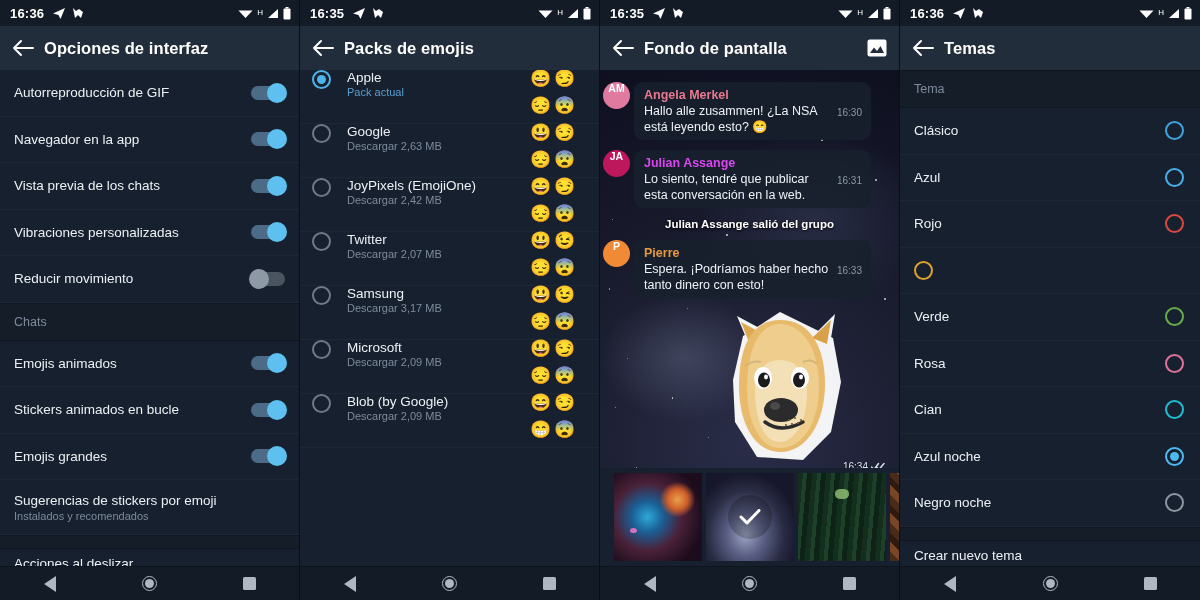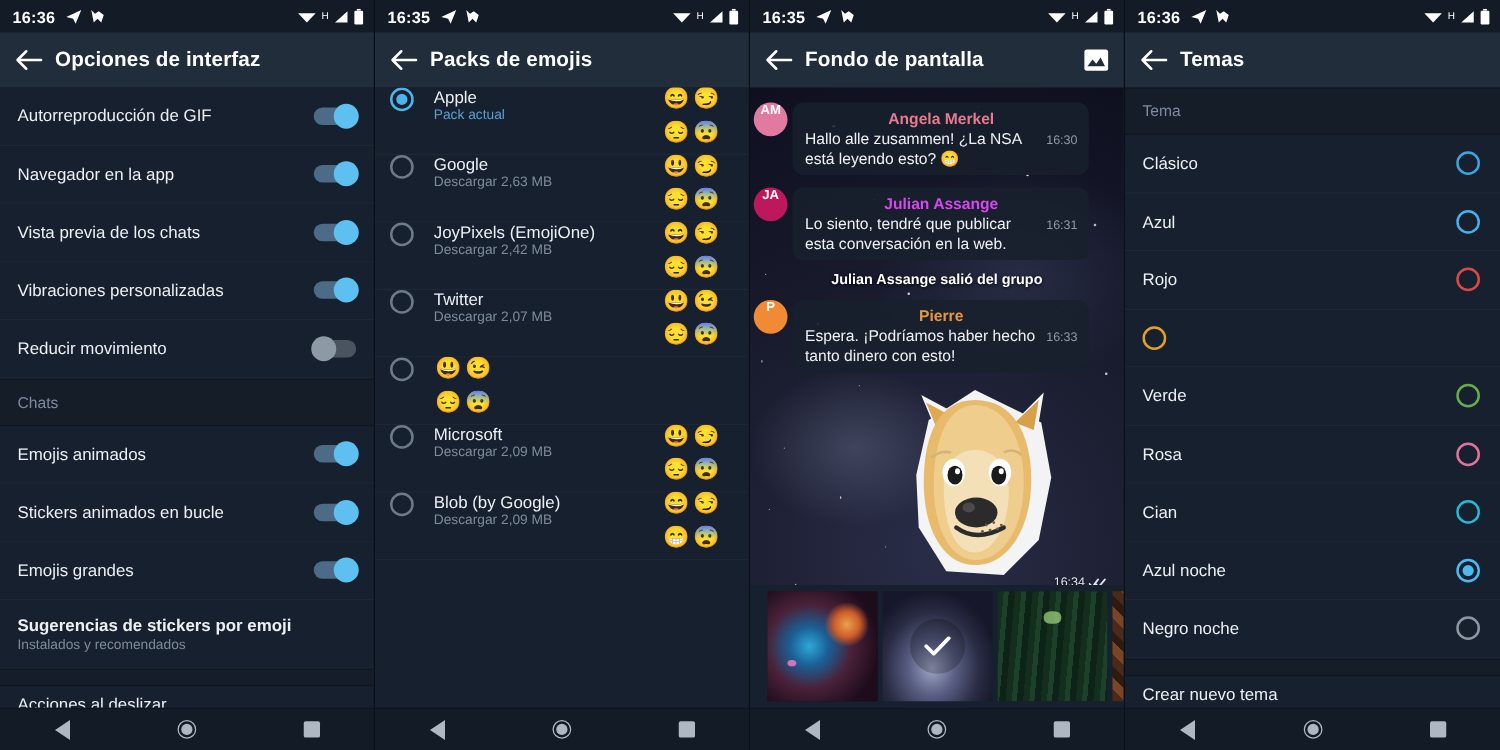--- a/index.html
+++ b/index.html
@@ -68,21 +68,21 @@
     border-bottom: 1px solid #1d2736;
     background: #17202e;
     cursor: pointer;
   }
   .row-label { color: #ecf0f4; font-size: 13.5px; flex: 1; }
   .row-two {
     height: 55px; display: flex; flex-direction: column;
     justify-content: center; padding: 0 14px;
     border-bottom: 1px solid #1d2736; background: #17202e; cursor: pointer;
   }
-  .row-two .t { color: #ecf0f4; font-size: 13.5px; font-weight: bold; }
+  .row-two .t { color: #ecf0f4; font-size: 13.5px; }
   .row-two .s { color: #7d8b9c; font-size: 11px; margin-top: 2px; }
 
   .section-head {
     height: 38px; display: flex; align-items: center;
     padding: 0 14px; background: #151d29;
     border-bottom: 1px solid #0f1620;
     border-top: 1px solid #0f1620;
   }
   .section-head span { color: #7d8b9c; font-size: 12.5px; }
 
@@ -132,21 +132,21 @@
   .stars { position: absolute; inset: 0; }
   .star { position: absolute; background: #fff; border-radius: 50%; }
 
   .msg {
     position: relative;
     margin: 6px 28px 0 34px;
     background: rgba(24,32,44,.88);
     border-radius: 9px;
     padding: 6px 9px 5px 10px;
   }
-  .msg-name { font-size: 12.5px; font-weight: bold; margin-bottom: 1px; text-align: center; }
+  .msg-name { font-size: 12.5px; font-weight: bold; margin-bottom: 1px; }
   .msg-text { color: #eef2f6; font-size: 12.5px; line-height: 16px; }
   .msg-time { color: #8c99a8; font-size: 10px; float: right; margin: 2px 0 0 8px; }
   .avatar {
     position: absolute; left: -31px; top: 0;
     width: 27px; height: 27px; border-radius: 50%;
     display: flex; align-items: flex-start; justify-content: center;
     color: #fff; font-size: 10.5px; font-weight: bold;
   }
   .sysmsg { text-align: center; color: #fff; font-size: 11.5px; font-weight: bold;
             margin-top: 10px; text-shadow: 0 1px 3px #000; }
@@ -414,20 +414,24 @@
         <div class="emoji-grid">
           <span>😃</span>
           <span>😉</span>
           <span>😔</span>
           <span>😨</span>
         </div>
       </div>
 
       <div class="pack-row">
         <div class="radio"></div>
+        <div class="pack-texts">
+          <div class="pack-name">Samsung</div>
+          <div class="pack-sub">Descargar 3,17 MB</div>
+        </div>
         <div class="emoji-grid">
           <span>😃</span>
           <span>😉</span>
           <span>😔</span>
           <span>😨</span>
         </div>
       </div>
 
       <div class="pack-row">
         <div class="radio"></div>

